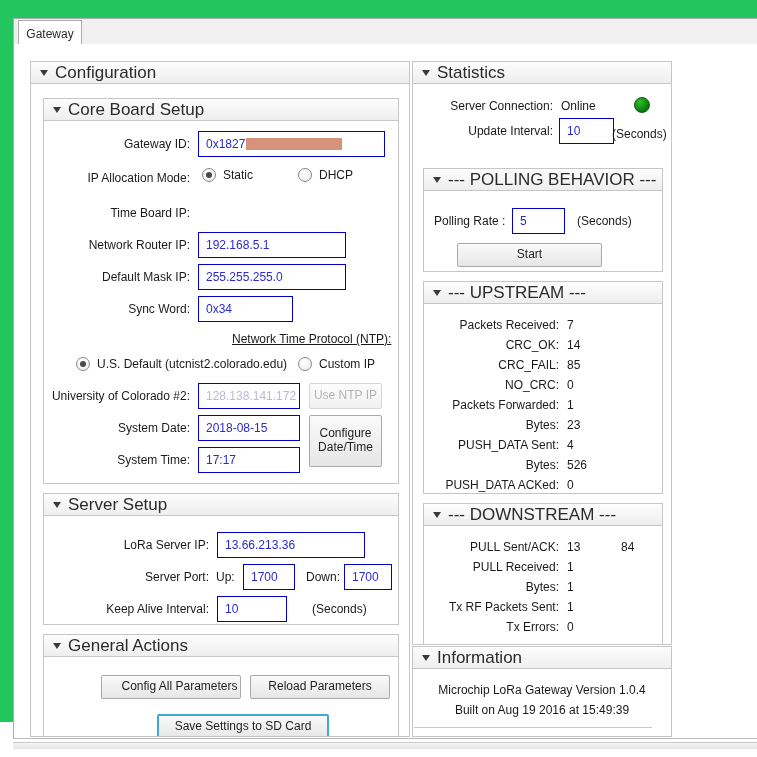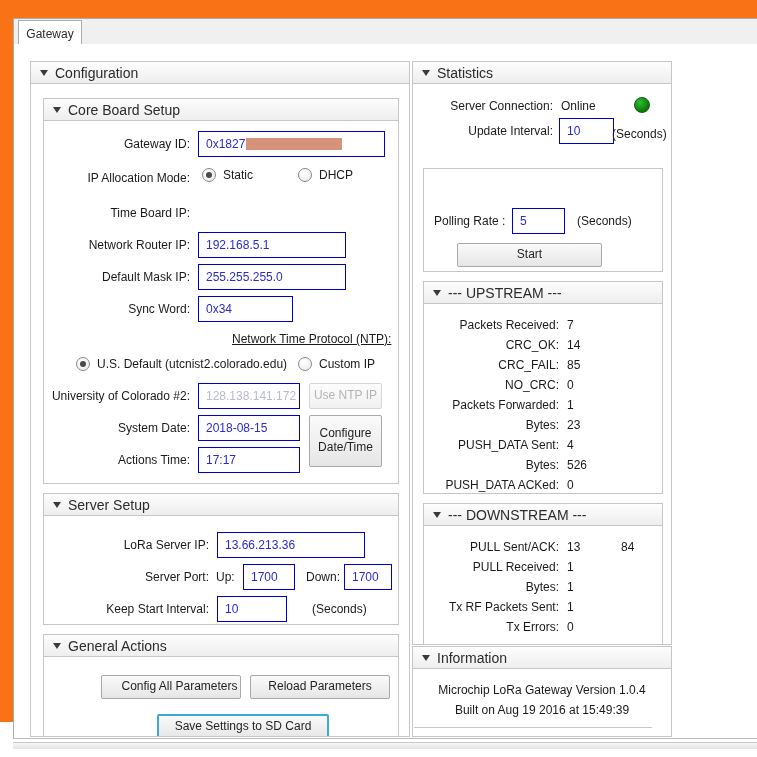--- a/index.html
+++ b/index.html
@@ -14,21 +14,21 @@
     font-family: "Liberation Sans", sans-serif;
     font-size: 12px;
     color: #1a1a1a;
   }
 
   
   .window {
     position: absolute;
     left: 0; top: 0;
     width: 757px; height: 722px;
-    background: #f97316;
+    background: #22c55e;
   }
   .tabstrip {
     position: absolute;
     left: 13px; top: 18px;
     width: 744px; height: 27px;
     background: #f0f0f0;
     border-top: 1px solid #acacac;
     border-left: 1px solid #acacac;
     box-sizing: border-box;
   }
@@ -75,21 +75,21 @@
     position: absolute;
     left: 0; top: 0;
     right: 0;
     height: 22px;
     background: linear-gradient(#fdfdfd, #eeeeee);
     border-bottom: 1px solid #c6c6c6;
     box-sizing: border-box;
     display: flex;
     align-items: center;
     padding-left: 9px;
-    font-size: 14px;
+    font-size: 17px;
     color: #2b2b2b;
   }
   .arrow {
     width: 0; height: 0;
     border-left: 4.5px solid transparent;
     border-right: 4.5px solid transparent;
     border-top: 6px solid #3a3a3a;
     margin-right: 7px;
   }
   .ghead .gtitle { white-space: nowrap; }
@@ -298,21 +298,21 @@
           </div>
           <div class="btn disabled" style="left:265px; top:262px; width:73px; height:26px;">
             <span>Use NTP IP</span>
           </div>
 
           <div class="lbl" style="left:0; top:300px; width:146px;">System Date:</div>
           <div class="inp" style="left:154px; top:294px; width:102px; height:26px;">
             <span>2018-08-15</span>
           </div>
 
-          <div class="lbl" style="left:0; top:332px; width:146px;">Actions Time:</div>
+          <div class="lbl" style="left:0; top:332px; width:146px;">System Time:</div>
           <div class="inp" style="left:154px; top:326px; width:102px; height:26px;">
             <span>17:17</span>
           </div>
 
           <div class="btn" style="left:265px; top:294px; width:73px; height:52px;">
             <span>Configure
 Date/Time</span>
           </div>
 
         </div>
@@ -333,21 +333,21 @@
           <div class="lbl" style="left:0; top:54px; width:165px;">Server Port:</div>
           <div class="plain" style="left:172px; top:54px;">Up:</div>
           <div class="inp" style="left:199px; top:48px; width:52px; height:26px;">
             <span>1700</span>
           </div>
           <div class="plain" style="left:262px; top:54px;">Down:</div>
           <div class="inp" style="left:300px; top:48px; width:48px; height:26px;">
             <span>1700</span>
           </div>
 
-          <div class="lbl" style="left:0; top:86px; width:165px;">Keep Start Interval:</div>
+          <div class="lbl" style="left:0; top:86px; width:165px;">Keep Alive Interval:</div>
           <div class="inp" style="left:173px; top:80px; width:70px; height:26px;">
             <span>10</span>
           </div>
           <div class="plain" style="left:268px; top:86px;">(Seconds)</div>
 
         </div>
       </div>
 
       <div class="group" style="left:12px; top:550px; width:356px; height:112px;">
         <div class="ghead">
@@ -381,20 +381,24 @@
       <div class="plain" style="left:148px; top:15px;">Online</div>
       <div class="led" style="left:221px; top:13px;"></div>
 
       <div class="lbl" style="left:0; top:40px; width:140px;">Update Interval:</div>
       <div class="inp" style="left:146px; top:34px; width:55px; height:26px;">
         <span>10</span>
       </div>
       <div class="plain" style="left:199px; top:43px;">(Seconds)</div>
 
       <div class="group" style="left:10px; top:84px; width:240px; height:104px;">
+        <div class="ghead">
+          <span class="arrow"></span>
+          <span class="gtitle">--- POLLING BEHAVIOR ---</span>
+        </div>
         <div class="gbody">
           <div class="plain" style="left:10px; top:23px;">Polling Rate :</div>
           <div class="inp" style="left:88px; top:17px; width:53px; height:26px;">
             <span>5</span>
           </div>
           <div class="plain" style="left:153px; top:23px;">(Seconds)</div>
           <div class="btn" style="left:33px; top:52px; width:145px; height:24px;">
             <span>Start</span>
           </div>
         </div>

